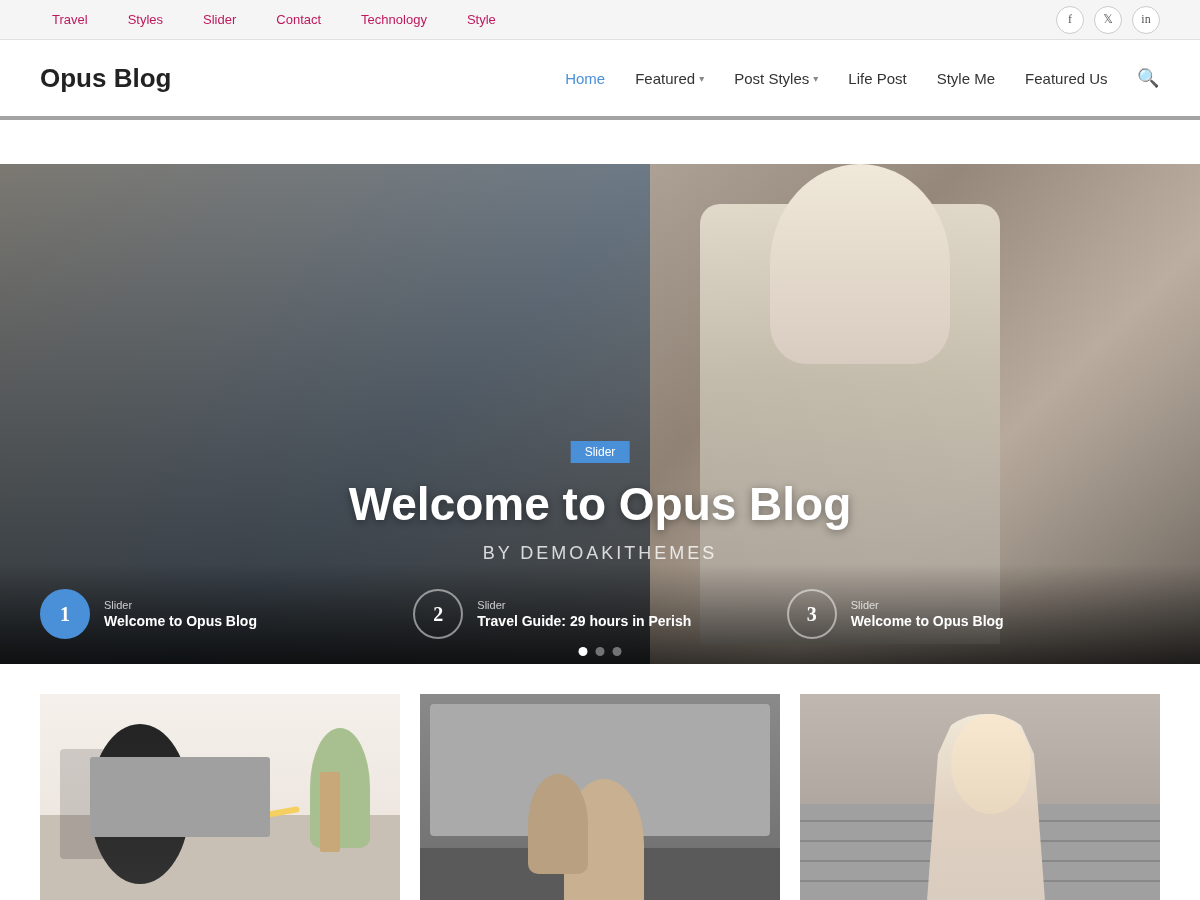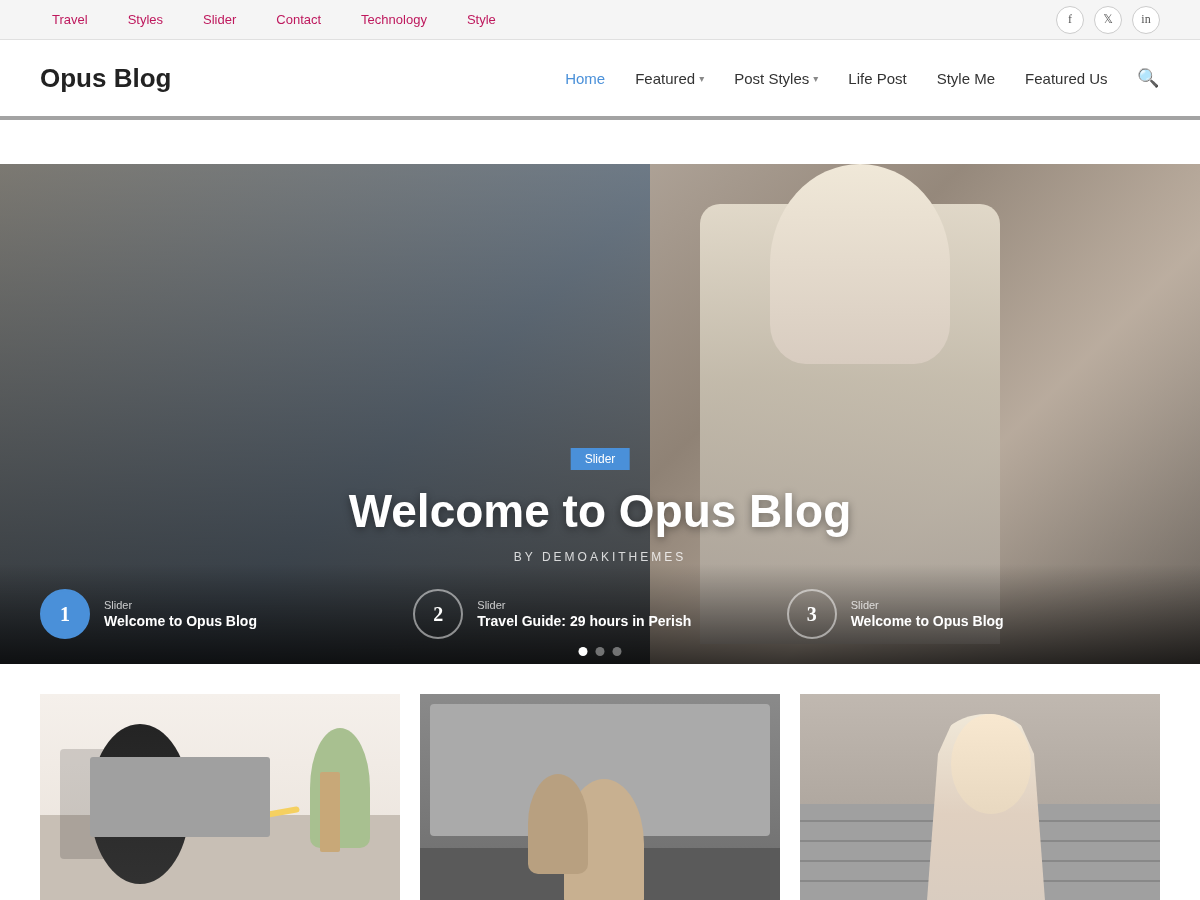--- a/index.html
+++ b/index.html
@@ -128,21 +128,21 @@
     .hero-title {
       font-size: 46px;
       font-weight: 700;
       font-family: Arial, sans-serif;
       color: #fff;
       margin-bottom: 12px;
       text-shadow: 0 2px 8px rgba(0,0,0,0.4);
       white-space: nowrap;
     }
     .hero-byline {
-      font-size: 12px;
+      font-size: 18px;
       letter-spacing: 3px;
       color: rgba(255,255,255,0.8);
       font-family: Arial, sans-serif;
       text-transform: uppercase;
     }
 
     
     #slider-thumbs {
       position: absolute;
       bottom: 0;

